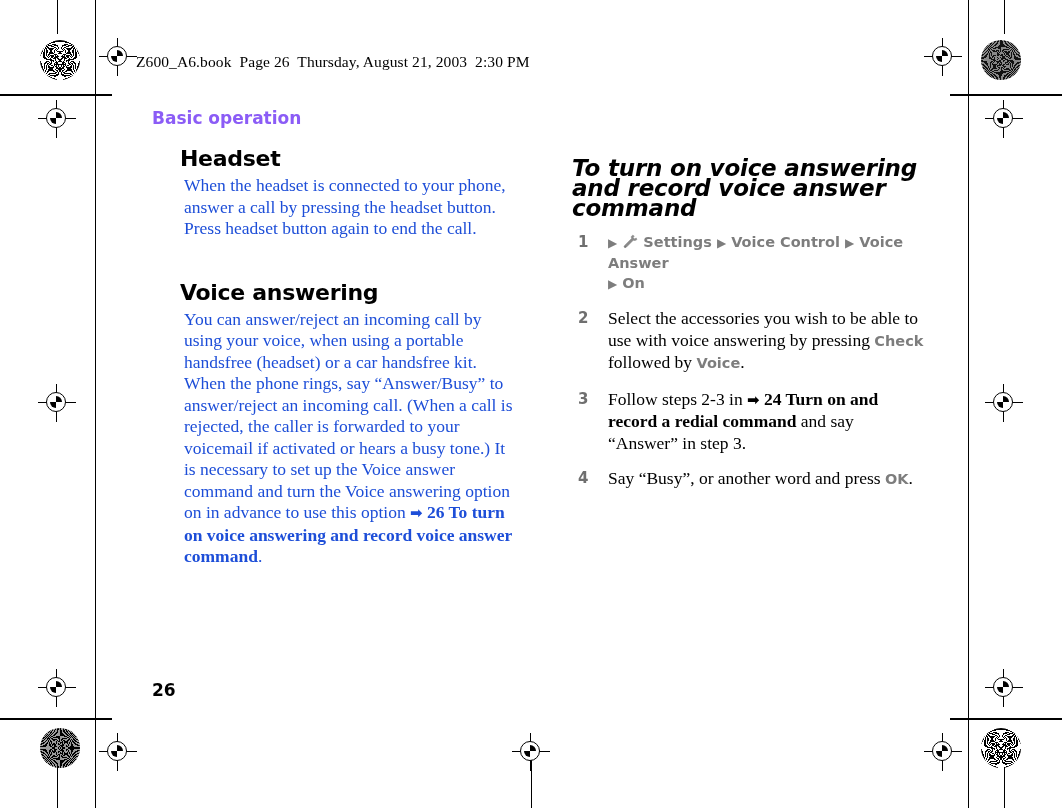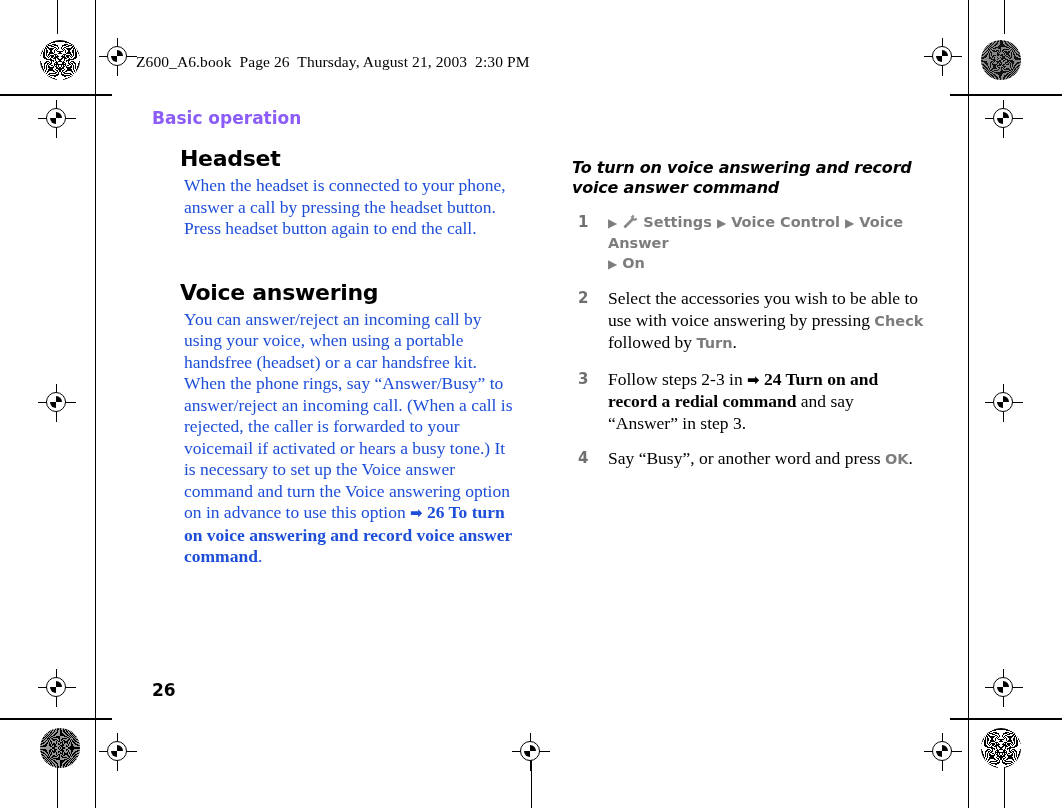--- a/index.html
+++ b/index.html
@@ -163,21 +163,21 @@
     font-family: "DejaVu Sans", sans-serif;
     font-weight: bold;
     font-size: 15px;
   }
 
   
   h3.task {
     font-family: "DejaVu Sans", sans-serif;
     font-weight: bold;
     font-style: italic;
-    font-size: 16px;
+    font-size: 23px;
     line-height: 20px;
     margin: 0 0 14px 0;
     color: #000;
     letter-spacing: -0.2px;
   }
 
   
   .step {
     position: relative;
     padding-left: 36px;
@@ -357,21 +357,21 @@
     <span class="navpath"><span class="tri">▶</span>&nbsp;<span class="wrench"><svg viewBox="0 0 16 16" width="16" height="16" aria-hidden="true">
             <g fill="#8a8a8a" stroke="#8a8a8a" stroke-width="0.6">
               <path d="M10.6 1.2 L12.2 2.0 L11.2 3.6 L12.6 5.0 L14.2 4.0 L14.9 5.6 L13.0 6.6 L11.3 6.2 L4.6 12.9 L2.9 13.6 L2.2 12.9 L2.9 11.2 L9.6 4.5 L9.2 2.8 Z"></path>
               <circle cx="3.2" cy="12.6" r="0.9" fill="#6f6f6f"></circle>
             </g>
           </svg></span>&nbsp;<span>Settings</span>&nbsp;<span class="tri">▶</span>&nbsp;<span>Voice Control</span>&nbsp;<span class="tri">▶</span>&nbsp;<span>Voice Answer</span><br><span class="tri">▶</span>&nbsp;<span>On</span></span>
   </div>
 
   <div class="step">
     <span class="num">2</span>
-    <span class="txt"><span>Select the accessories you wish to be able to use with voice answering by pressing </span><span class="ui">Check</span><span> followed by </span><span class="ui">Turn</span><span>.</span></span>
+    <span class="txt"><span>Select the accessories you wish to be able to use with voice answering by pressing </span><span class="ui">Check</span><span> followed by </span><span class="ui">Voice</span><span>.</span></span>
   </div>
 
   <div class="step">
     <span class="num">3</span>
     <span class="txt"><span>Follow steps 2-3 in </span><span class="arrow">➡</span>&nbsp;<span class="xref">24 Turn on and record a redial command</span><span> and say “Answer” in step 3.</span></span>
   </div>
 
   <div class="step">
     <span class="num">4</span>
     <span class="txt"><span>Say “Busy”, or another word and press </span><span class="ui">OK</span><span>.</span></span>

